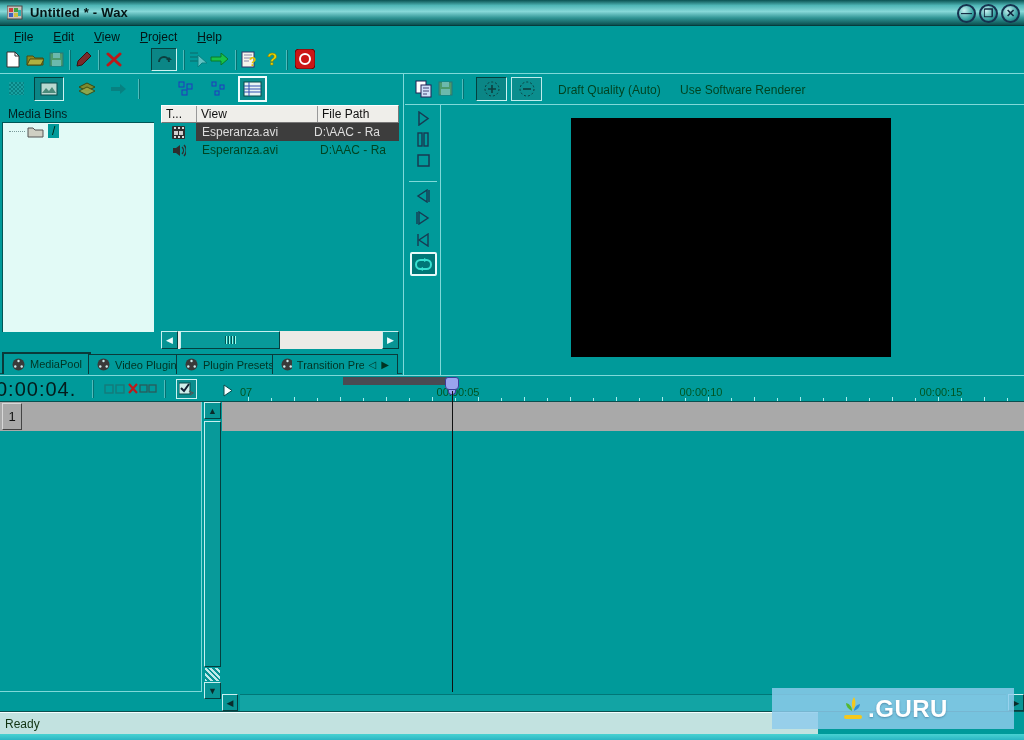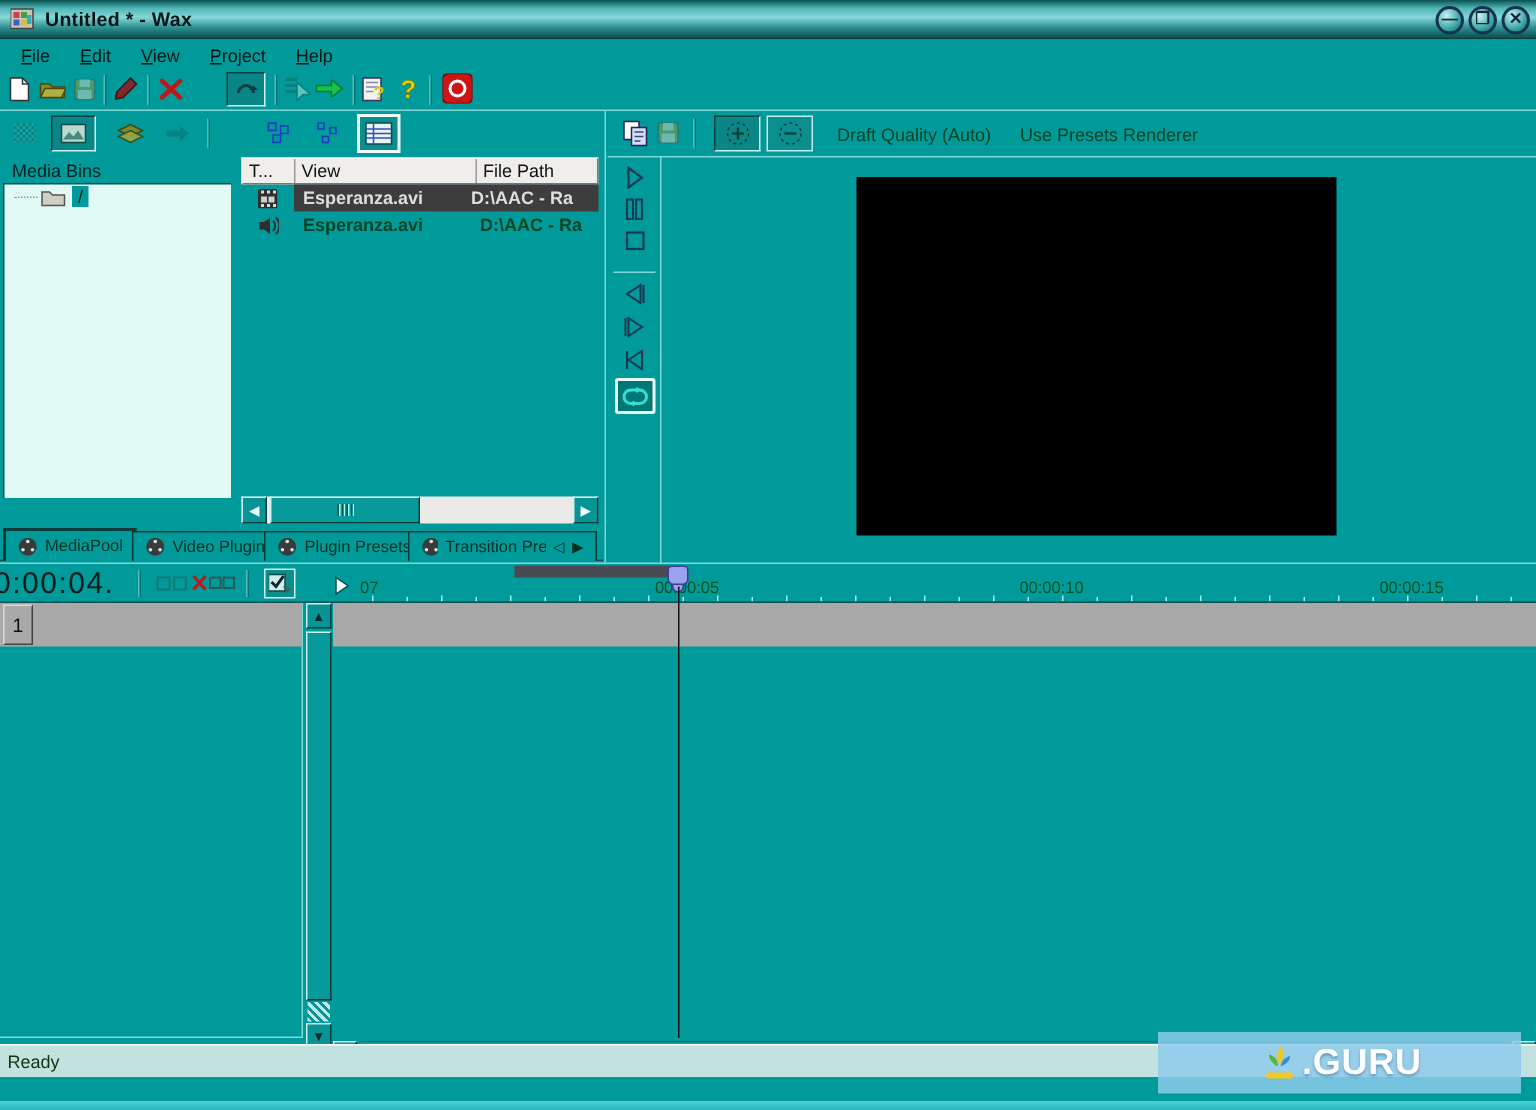--- a/index.html
+++ b/index.html
@@ -31,21 +31,21 @@
   .dim { opacity:.5; }
   .hl-line { background:#7fd9d9; }
   .dk-line { background:#0b4f4f; }
 
   
   #bins-title { font-size:12px; color:#032020; }
   #bins-tree { background:#e2faf6; border-top:1px solid #055; border-left:1px solid #055; }
   #tree-slash { background:#009a9a; color:#021; font-size:12px; padding:0 4px; }
   #mp-header { background:#efeeea; border:1px solid #9ab; border-color:#fff #777 #777 #fff; display:flex; font-size:12px; color:#111; }
   .mp-col { padding:1px 4px; border-right:1px solid #999; display:flex; align-items:center; }
-  .mp-row { display:flex; align-items:center; font-size:12px; height:18px;font-weight:bold; }
+  .mp-row { display:flex; align-items:center; font-size:12px; height:18px; }
   .sel { background:#3d3d3d; color:#dedede; }
   .scrollbar { background:#eceae6; }
   .sb-btn { background:#089494; border:1px solid; border-color:#c9f0f0 #053f3f #053f3f #c9f0f0;
     color:#eafcfc; font-size:9px; display:flex; align-items:center; justify-content:center; }
   .sb-thumb { background:#089a9a; border:1px solid; border-color:#c9f0f0 #053f3f #053f3f #c9f0f0; }
   .grip { display:flex; gap:2px; align-items:center; justify-content:center; height:100%; }
   .grip i { display:block; width:1px; height:8px; background:#055; box-shadow:1px 0 0 #9fe; }
 
   
   .tab { display:flex; align-items:center; gap:5px; font-size:11px; color:#032; padding:0 8px;
@@ -308,21 +308,21 @@
           <path d="M9 5 v8 M5 9 h8" stroke="#0c3f3f" stroke-width="1.6"></path>
       </svg>
     </div>
     <div class="abs boxed tb-icon" style="left:106px;top:2px;width:31px;height:24px">
       <svg width="18" height="18">
         <circle cx="9" cy="9" r="7" fill="none" stroke="#0c3f3f" stroke-dasharray="2 2"></circle>
           <path d="M5 9 h8" stroke="#0c3f3f" stroke-width="1.6"></path>
       </svg>
     </div>
     <span id="preview-label1" class="abs" style="left:153px;top:8px">Draft Quality (Auto)</span>
-    <span id="preview-label2" class="abs" style="left:275px;top:8px">Use Presets Renderer</span>
+    <span id="preview-label2" class="abs" style="left:275px;top:8px">Use Software Renderer</span>
   </div>
   <div class="abs hl-line" style="left:405px;top:104px;width:619px;height:1px"></div>
 
   <div class="abs" style="left:405px;top:105px;width:35px;height:270px">
     <svg class="abs transport" style="left:11px;top:6px" width="14" height="15">
         <path d="M3 1 l9 6.5 -9 6.5 z" fill="none" stroke="#173a52" stroke-width="1.5"></path>
       </svg>
     <svg class="abs transport" style="left:11px;top:27px" width="14" height="15">
         <rect x="2" y="1" width="4" height="13" fill="none" stroke="#173a52" stroke-width="1.4"></rect>
         <rect x="8" y="1" width="4" height="13" fill="none" stroke="#173a52" stroke-width="1.4"></rect>
@@ -411,21 +411,21 @@
   <div class="abs track-gray" style="left:222px;top:402px;width:802px;height:29px"></div>
   <div id="playhead-line" class="abs" style="left:452px;top:391px;height:301px"></div>
 
   <div class="abs" style="left:222px;top:694px;width:802px;height:17px">
     <div class="sb-btn abs" style="left:0;top:0;width:16px;height:17px;color:#0a2a2a">◀</div>
     <div class="abs" style="left:18px;top:0;width:766px;height:17px;background:#12a4a4;border-top:1px solid #077"></div>
     <div class="sb-btn abs" style="left:786px;top:0;width:16px;height:17px;color:#0a2a2a">▶</div>
   </div>
 
   <div class="abs dk-line" style="left:0;top:711px;width:1024px;height:1px"></div>
-  <div id="statusbar" class="abs" style="left:0;top:696px;width:1024px;height:22px;display:flex;align-items:center;padding-left:5px">
+  <div id="statusbar" class="abs" style="left:0;top:712px;width:818px;height:22px;display:flex;align-items:center;padding-left:5px">
     <span>Ready</span>
   </div>
   <div id="bottom-band" class="abs" style="left:0;top:734px;width:1024px;height:6px"></div>
 
   <div id="watermark" class="abs" style="left:772px;top:688px;width:242px;height:41px">
     <svg style="margin:0 3px" width="24" height="26" viewBox="0 0 24 26">
       <path d="M12 14 C10 8 11 4 13 1 C15 5 15 10 12 14 z" fill="#f4c81e"></path>
       <path d="M11 15 C7 13 5 10 5 7 C9 8 11 11 11 15 z" fill="#55b830"></path>
       <path d="M13 15 C17 13 19 11 19 8 C15 9 13 12 13 15 z" fill="#2e8fd8"></path>
       <rect x="3" y="19" width="18" height="4" rx="2" fill="#f4c81e"></rect>

